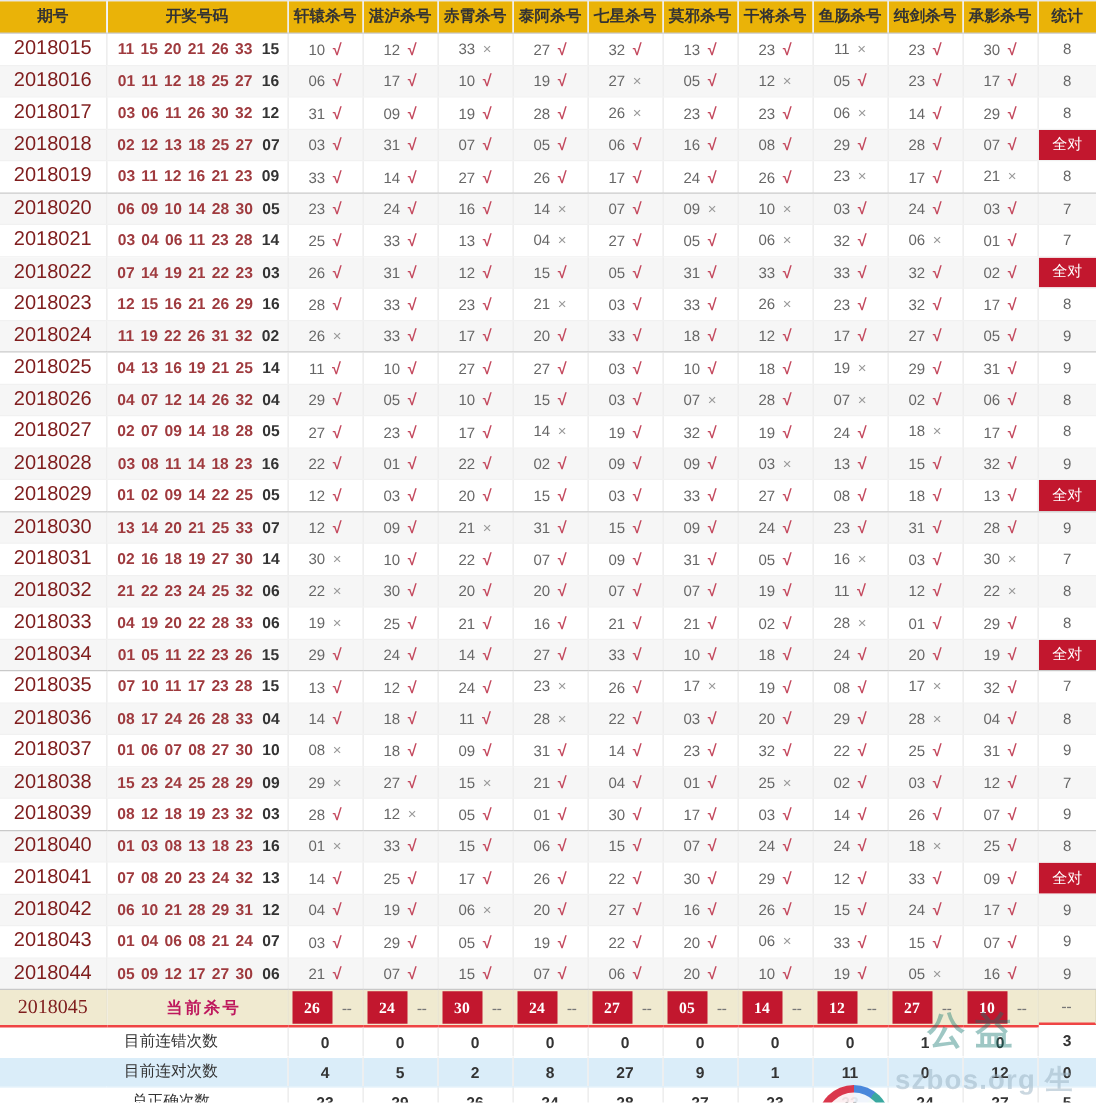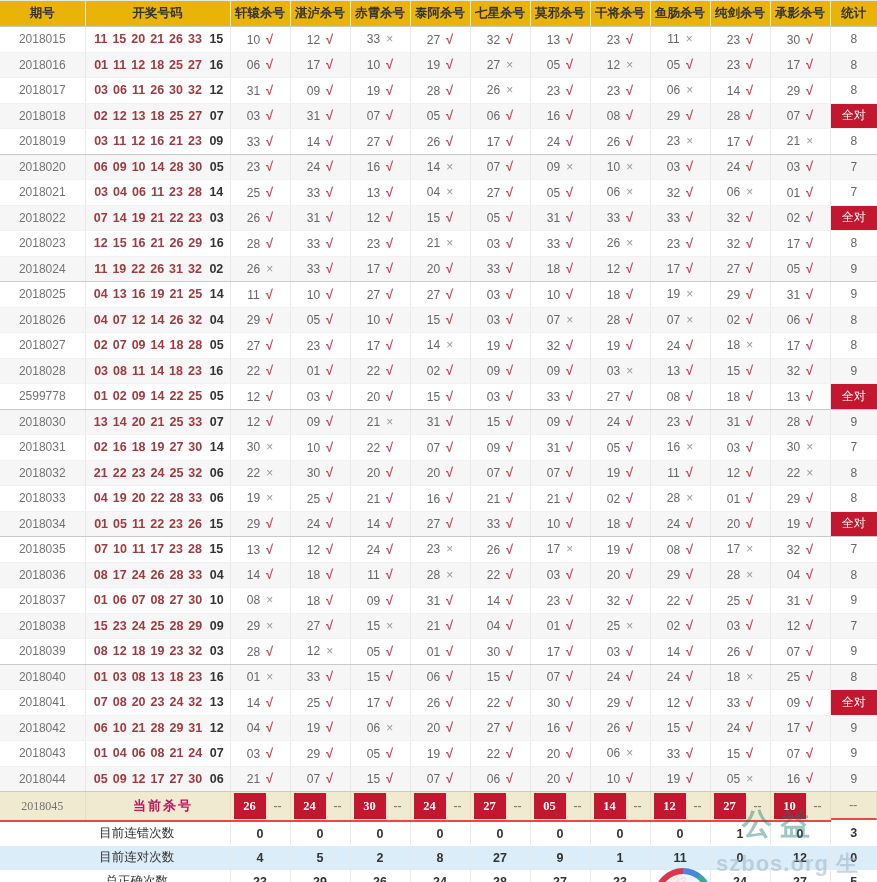--- a/index.html
+++ b/index.html
@@ -7,21 +7,21 @@
        font-family:"Liberation Sans","DejaVu Sans",sans-serif;}
   table{border-collapse:collapse;table-layout:fixed;width:877px;}
   th,td{text-align:center;vertical-align:middle;overflow:hidden;white-space:nowrap;}
   th{height:23px;font-size:12.5px;font-weight:bold;color:#333;background:#eab308;
      border-top:1px solid #e8e8e8;border-bottom:1px solid #c9c9c9;border-right:1px solid #e9e9e9;}
   td{font-size:12px;color:#666;border-right:1px solid #e9e9e9;}
   th:last-child,td:last-child{border-right:none;}
   .data-row td{height:22.5px;border-bottom:1px solid #f1f1f1;background:#fff;}
   .data-row.alt td{background:#f6f6f6;}
   .data-row.group-end td{border-bottom:1px solid #c9c9c9;}
-  .c-period{color:#737373;font-size:12px;}
+  .c-period{color:#7f1d1d;font-size:16px;}
   .wn{color:#9f3a3e;font-weight:bold;margin:0 2.5px;font-size:12.5px;}
   .sn{color:#333;font-weight:bold;margin-left:5px;font-size:12.5px;}
   .kn{margin-right:6px;color:#666;}
   .mk-ok{color:#c4495e;font-weight:bold;font-size:13px;}
   .mk-no{color:#999;font-size:12px;}
   .c-stat{padding:0;color:#666;}
   .all-correct{width:100%;height:100%;background:#c2172e;color:#fff;display:flex;
                align-items:center;justify-content:center;font-size:12px;}
   .current-row td{background:#f0ead0;height:26px;border-bottom:2px solid #ef4444;border-right:1px solid #e3ddc2;font-family:Liberation Serif, serif;}
   .cur-label{font-weight:bold;color:#be185d;font-size:13px;letter-spacing:2px;padding-left:12px;}
@@ -291,21 +291,21 @@
         <td class="c-kill"><span class="kn">02</span><span class="mk-ok">√</span></td>
         <td class="c-kill"><span class="kn">09</span><span class="mk-ok">√</span></td>
         <td class="c-kill"><span class="kn">09</span><span class="mk-ok">√</span></td>
         <td class="c-kill"><span class="kn">03</span><span class="mk-no">×</span></td>
         <td class="c-kill"><span class="kn">13</span><span class="mk-ok">√</span></td>
         <td class="c-kill"><span class="kn">15</span><span class="mk-ok">√</span></td>
         <td class="c-kill"><span class="kn">32</span><span class="mk-ok">√</span></td>
         <td class="c-stat">9</td>
       </tr>
       <tr class="data-row group-end">
-        <td class="c-period">2599778</td>
+        <td class="c-period">2018029</td>
         <td class="c-draw"><span class="wn">01</span><span class="wn">02</span><span class="wn">09</span><span class="wn">14</span><span class="wn">22</span><span class="wn">25</span><span class="sn">05</span></td>
         <td class="c-kill"><span class="kn">12</span><span class="mk-ok">√</span></td>
         <td class="c-kill"><span class="kn">03</span><span class="mk-ok">√</span></td>
         <td class="c-kill"><span class="kn">20</span><span class="mk-ok">√</span></td>
         <td class="c-kill"><span class="kn">15</span><span class="mk-ok">√</span></td>
         <td class="c-kill"><span class="kn">03</span><span class="mk-ok">√</span></td>
         <td class="c-kill"><span class="kn">33</span><span class="mk-ok">√</span></td>
         <td class="c-kill"><span class="kn">27</span><span class="mk-ok">√</span></td>
         <td class="c-kill"><span class="kn">08</span><span class="mk-ok">√</span></td>
         <td class="c-kill"><span class="kn">18</span><span class="mk-ok">√</span></td>

